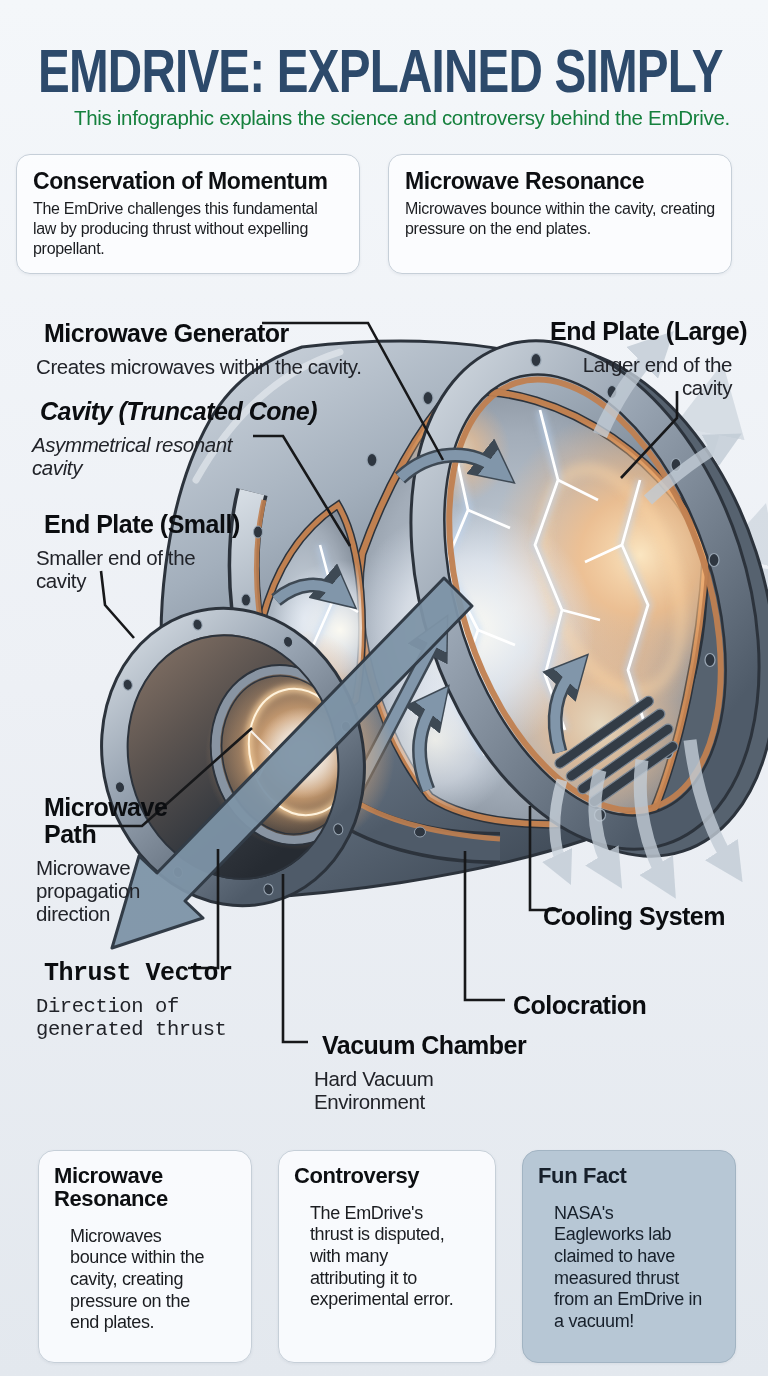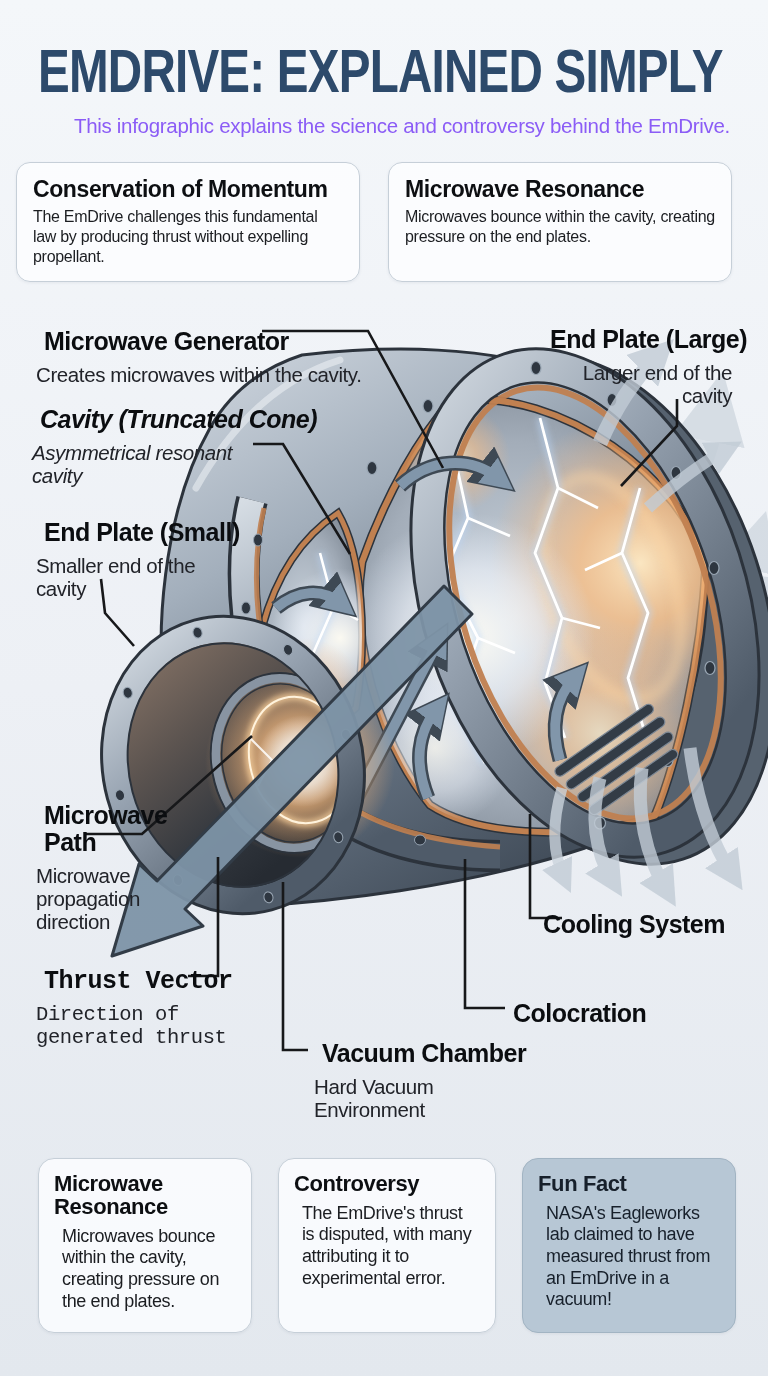--- a/index.html
+++ b/index.html
@@ -10,21 +10,21 @@
     color:#141519;
   }
   .page{position:relative;width:768px;height:1376px;}
   
   .header{padding:40px 38px 0 38px;text-align:right;}
   .title{
     font-size:61px;font-weight:bold;color:#2d4a6b;line-height:1.02;
     letter-spacing:-1px;white-space:nowrap;
     transform:scaleX(0.78);transform-origin:left top;margin:0;
   }
-  .subtitle{margin:12px 0 0 0;font-size:20.5px;letter-spacing:-0.3px;color:#8b5cf6;}
+  .subtitle{margin:4px 0 0 0;font-size:20.5px;letter-spacing:-0.3px;color:#15803d;}
   
   .cards-row{display:grid;grid-template-columns:1fr 1fr;gap:28px;margin:24px 36px 0 16px;}
   .card{
     background:rgba(252,254,255,0.82);
     border:1.5px solid #c6cfd8;border-radius:14px;
     padding:13px 16px 14px 16px;
     box-shadow:0 1px 3px rgba(60,80,100,0.08);
   }
   .card h3{margin:0 0 4px 0;font-size:23px;letter-spacing:-0.4px;color:#0d0f12;}
   .card p{margin:0;font-size:16px;line-height:1.24;letter-spacing:-0.3px;color:#1b1d21;}
@@ -49,21 +49,21 @@
   .lbl-vacuum{left:314px;top:724px;width:190px;}
   
   .bottom-row{display:grid;grid-template-columns:1fr 1.02fr 1fr;gap:26px;margin:18px 32px 0 38px;}
   .bcard{
     background:rgba(251,253,255,0.85);
     border:1.5px solid #c6cfd8;border-radius:16px;
     padding:13px 15px 12px 15px;
     box-shadow:0 1px 3px rgba(60,80,100,0.08);
   }
   .bcard h3{margin:0 0 4px 0;font-size:22px;line-height:1.05;letter-spacing:-0.4px;color:#0d0f12;}
-  .bcard p{margin:8px;font-size:18px;line-height:1.2;letter-spacing:-0.35px;color:#1b1d21;}
+  .bcard p{margin:16px;font-size:18px;line-height:1.2;letter-spacing:-0.35px;color:#1b1d21;}
   .bcard.funfact{background:#b7c7d5;border-color:#a2b4c3;}
   .bcard.funfact h3,.bcard.funfact p{color:#17202b;}
 </style>
 </head>
 <body>
 
 <div class="page">
 
   <div class="header">
     <h1 class="title">EMDRIVE: EXPLAINED SIMPLY</h1>

